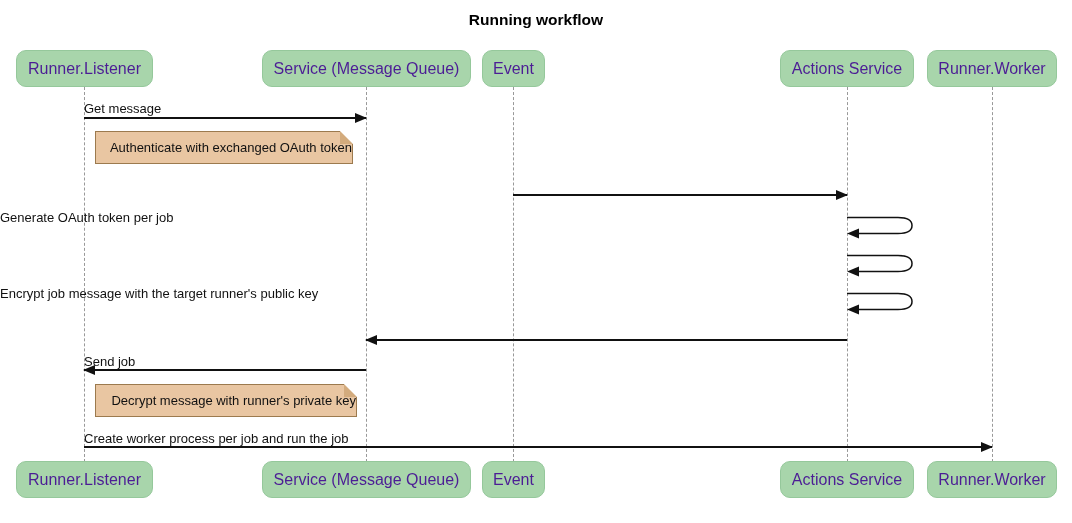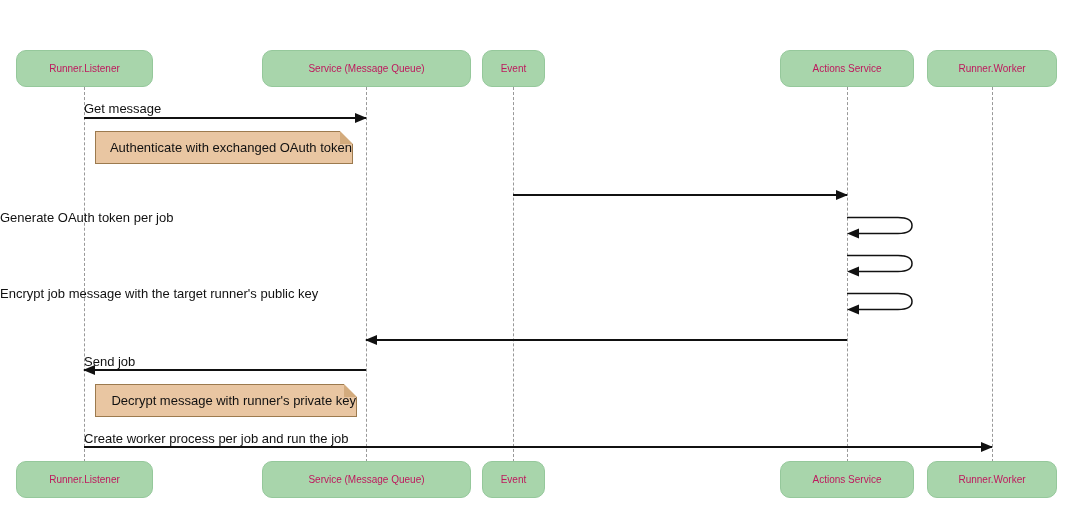--- a/index.html
+++ b/index.html
@@ -31,22 +31,22 @@
   .participant {
     position: absolute;
     height: 37px;
     background: #a8d5ab;
     border: 1px solid #95c89b;
     border-radius: 10px;
     box-sizing: border-box;
     display: flex;
     align-items: center;
     justify-content: center;
-    font-size: 10px;
-    color: #be185d;
+    font-size: 16px;
+    color: #4c1d95;
     white-space: nowrap;
   }
   .msg-label {
     position: absolute;
     font-size: 13px;
     height: 16px;
     line-height: 16px;
     color: #111111;
     white-space: nowrap;
   }
@@ -99,20 +99,21 @@
     border-style: solid;
     border-width: 0 13px 13px 0;
     border-color: #ffffff #ffffff #d3ab7d #d3ab7d;
   }
 </style>
 </head>
 <body>
 
 <div class="diagram">
 
+  <div class="title">Running workflow</div>
 
   <div class="lifeline" style="left:84px"></div>
   <div class="lifeline" style="left:366px"></div>
   <div class="lifeline" style="left:513px"></div>
   <div class="lifeline" style="left:847px"></div>
   <div class="lifeline" style="left:992px"></div>
 
   <div class="participant" style="left:16px;top:50px;width:137px">Runner.Listener</div>
   <div class="participant" style="left:262px;top:50px;width:209px">Service (Message Queue)</div>
   <div class="participant" style="left:482px;top:50px;width:63px">Event</div>

